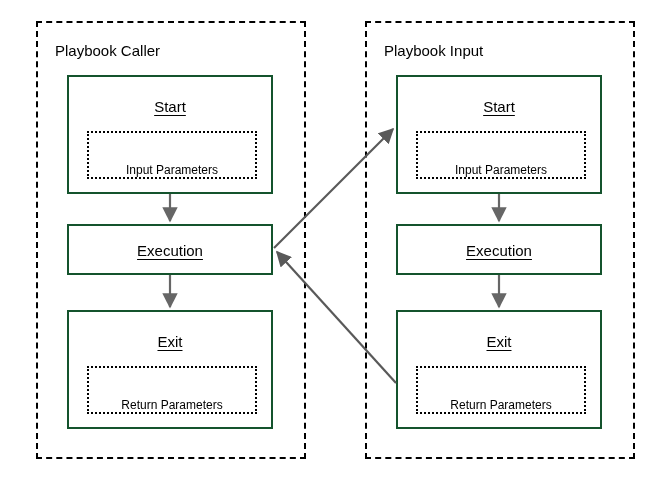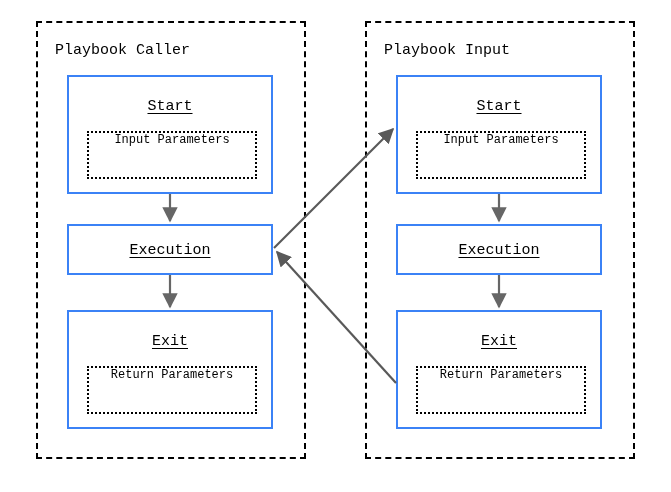--- a/index.html
+++ b/index.html
@@ -1,20 +1,20 @@
 <!DOCTYPE html>
 <html><head>
 <meta charset="utf-8">
 <style>
   html,body{margin:0;padding:0;background:#ffffff;}
   #canvas{
     position:relative;
     width:671px;height:492px;
     background:#ffffff;
-    font-family:Liberation Mono, monospace;
+    font-family:Liberation Sans, sans-serif;
     overflow:hidden;
   }
   
   .lane{
     position:absolute;
     border:2px dashed #000;
     border-style:dashed;
     box-sizing:border-box;
     background:transparent;
   }
@@ -22,41 +22,41 @@
     position:absolute;
     font-size:15px;
     color:#000;
     white-space:nowrap;
     line-height:1;
   }
   
   .node{
     position:absolute;
     box-sizing:border-box;
-    border:2px solid #3b82f6;
+    border:2px solid #14532d;
     background:#ffffff;
   }
   .node-title{
     position:absolute;
     left:0;right:0;
     text-align:center;
     font-size:15px;
     color:#000;
     text-decoration:underline;
     text-underline-offset:3px;
     line-height:1;
   }
   
   .param{
     position:absolute;
     box-sizing:border-box;
     border:2px dotted #000;
     background:#ffffff;
     display:flex;
-    align-items:flex-start;
+    align-items:flex-end;
     justify-content:center;
   }
   .param span{
     font-size:12px;
     color:#000;
     white-space:nowrap;
   }
   svg.overlay{
     position:absolute;left:0;top:0;
     width:671px;height:492px;

